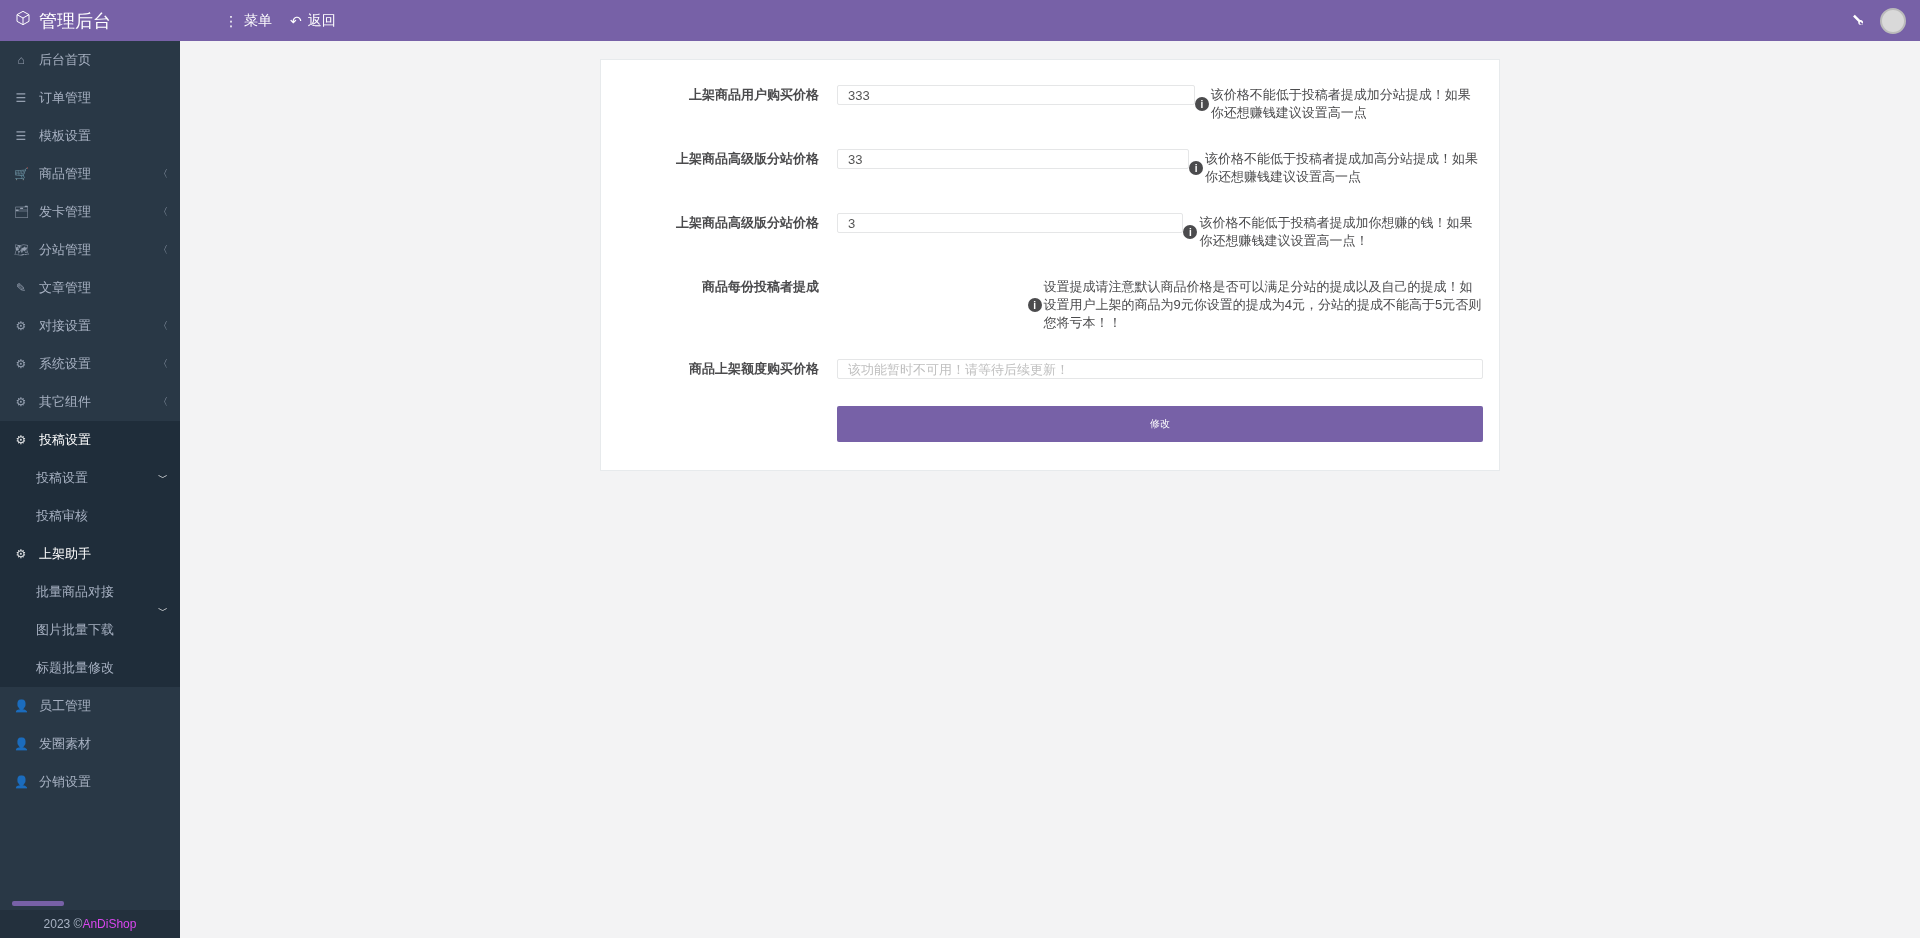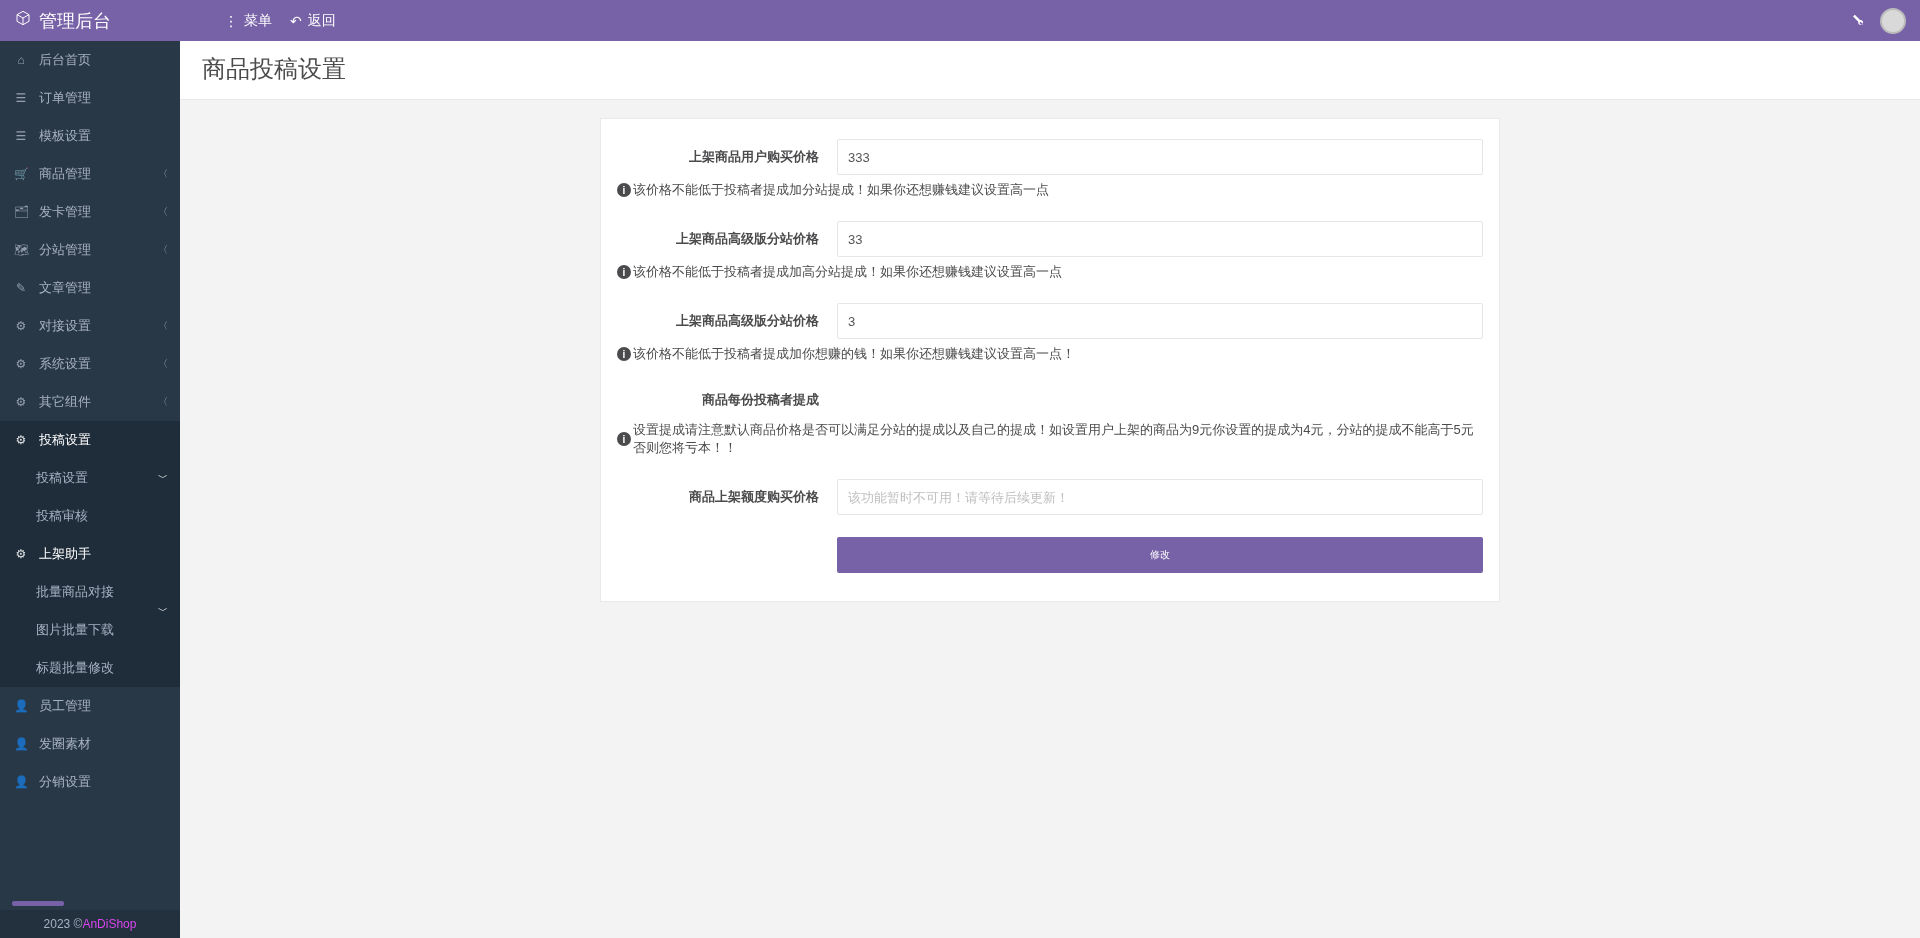--- a/index.html
+++ b/index.html
@@ -51,29 +51,29 @@
 
 .main { position: fixed; top: 41px; left: 180px; right: 0; bottom: 0; overflow-y: auto; }
 .page-header { background: #fff; padding: 12px 22px 14px; border-bottom: 1px solid #e7eaec; }
 .page-header h1 { font-size: 24px; font-weight: 400; color: #4b4b4d; }
 .content-wrap { padding: 18px; display: flex; justify-content: center; }
 .card {
   width: 100%; max-width: 900px; background: #fff; border: 1px solid #e7eaec;
   padding: 20px 16px 28px;
 }
 .form-row { display: flex; align-items: flex-start; margin-bottom: 6px; }
-.form-row.with-hint { margin-bottom: 22px; flex-direction: column; }
+.form-row.with-hint { margin-bottom: 22px; flex-direction: row; }
 .row-top { display: flex; width: 100%; align-items: center; }
 .form-label {
   width: 220px; text-align: right; padding-right: 18px;
   font-size: 13px; color: #4b4b4d; line-height: 30px; font-weight: 700;
 }
 .form-field { flex: 1; }
 .form-field input {
-  width: 100%; height: 36px; border: 1px solid #e5e6e7; border-radius: 2px;
+  width: 100%; height: 20px; border: 1px solid #e5e6e7; border-radius: 2px;
   padding: 0 10px; font-size: 13px; color: #555;
 }
 .form-field input::placeholder { color: #bfbfbf; }
 .hint { font-size: 13px; color: #4b4b4d; margin-top: 6px; display: flex; align-items: center; gap: 2px; }
 .hint-icon {
   width: 14px; height: 14px; border-radius: 50%; background: #4b4b4d; color: #fff;
   display: inline-flex; align-items: center; justify-content: center; font-size: 10px; font-weight: 700;
   flex-shrink: 0;
 }
 .submit-row { display: flex; }
@@ -238,23 +238,20 @@
       </li>
     </ul>
   <div class="scroll-thumb"></div>
   <div class="footer">
     <span>2023 © </span>
     <a href="#">AnDiShop</a>
   </div>
 </nav>
 
 <main class="main">
-  <div class="page-header">
-    <h1>商品投稿设置</h1>
-  </div>
 
   <div class="content-wrap">
     <div class="card">
       <form id="settings-form">
           <div class="form-row with-hint">
             <div class="row-top">
               <label class="form-label">上架商品用户购买价格</label>
               <div class="form-field"><input type="text" value="333" style=""></div>
             </div>
             <div class="hint">

